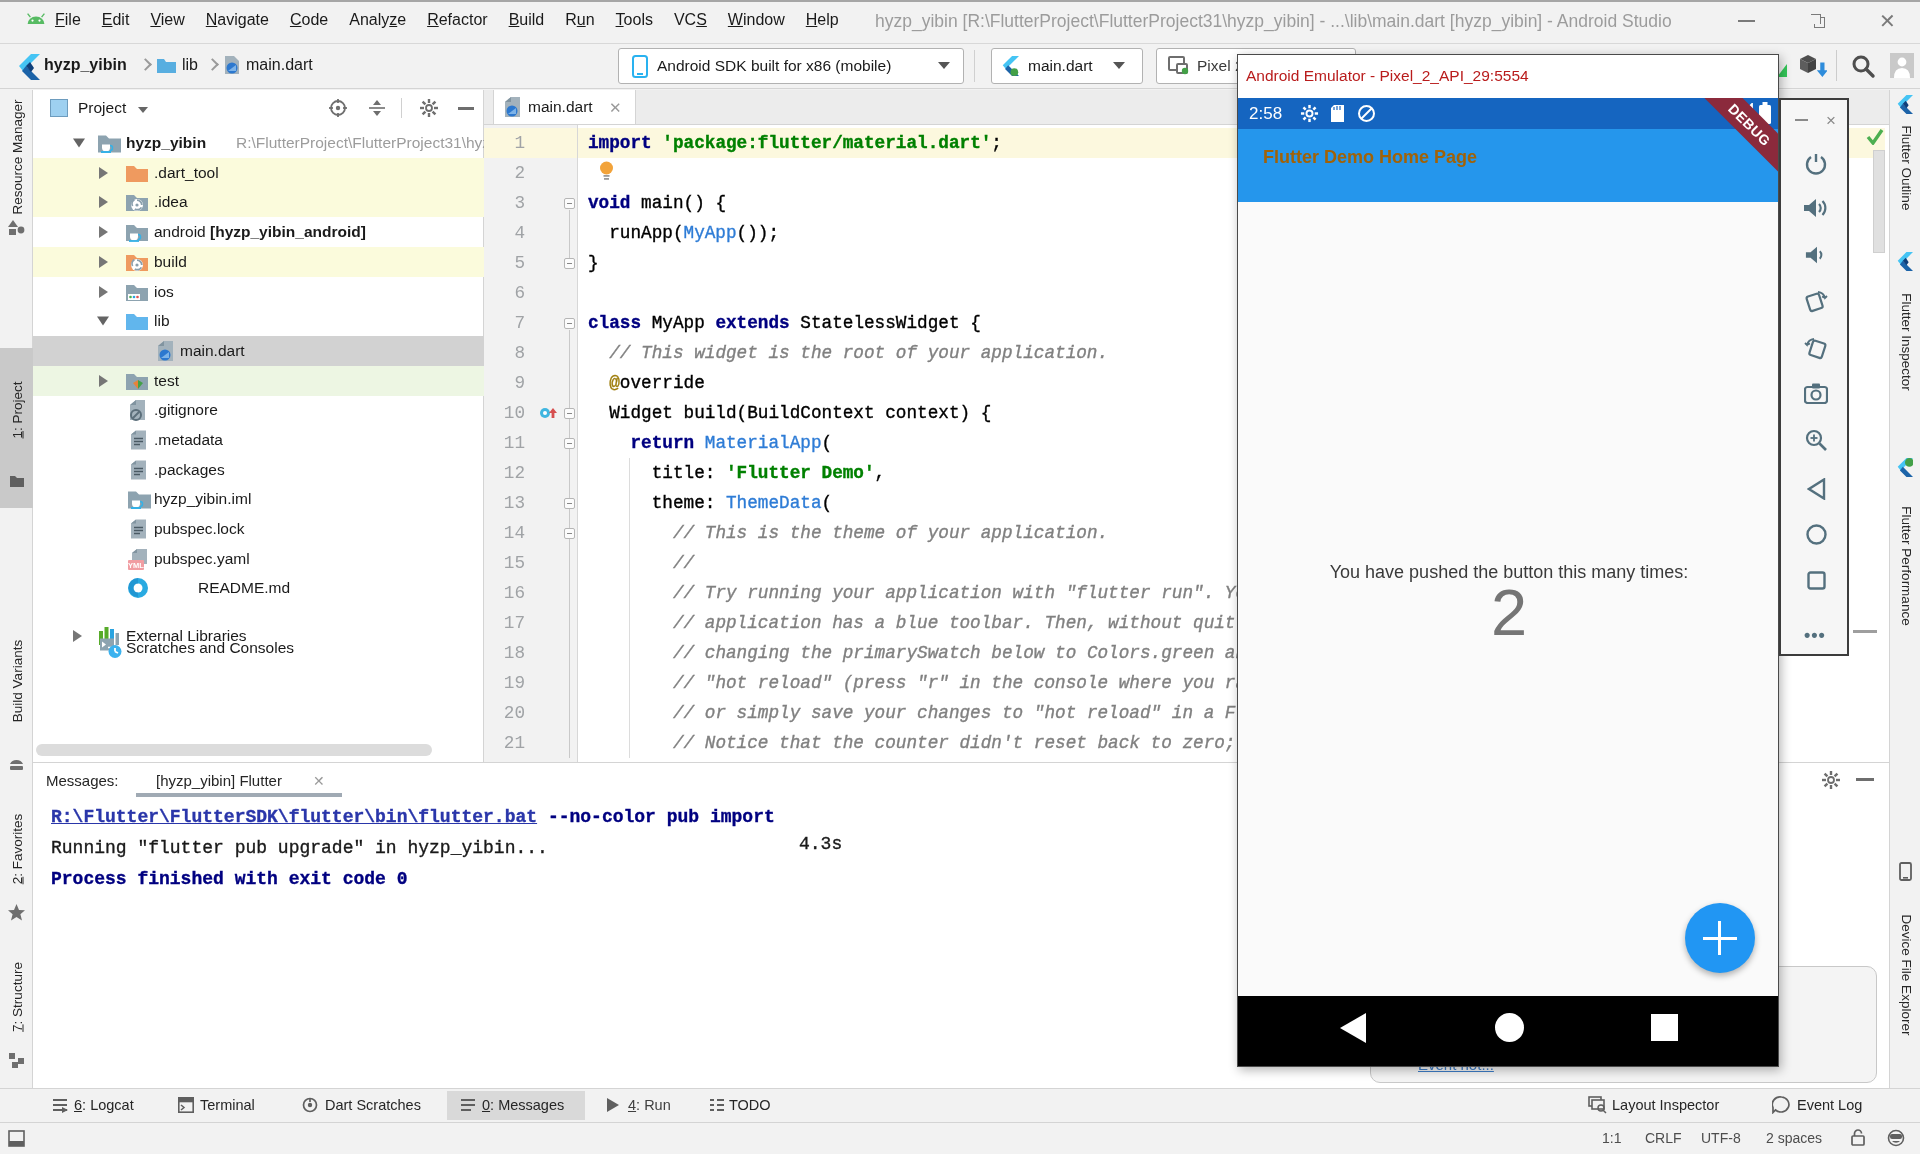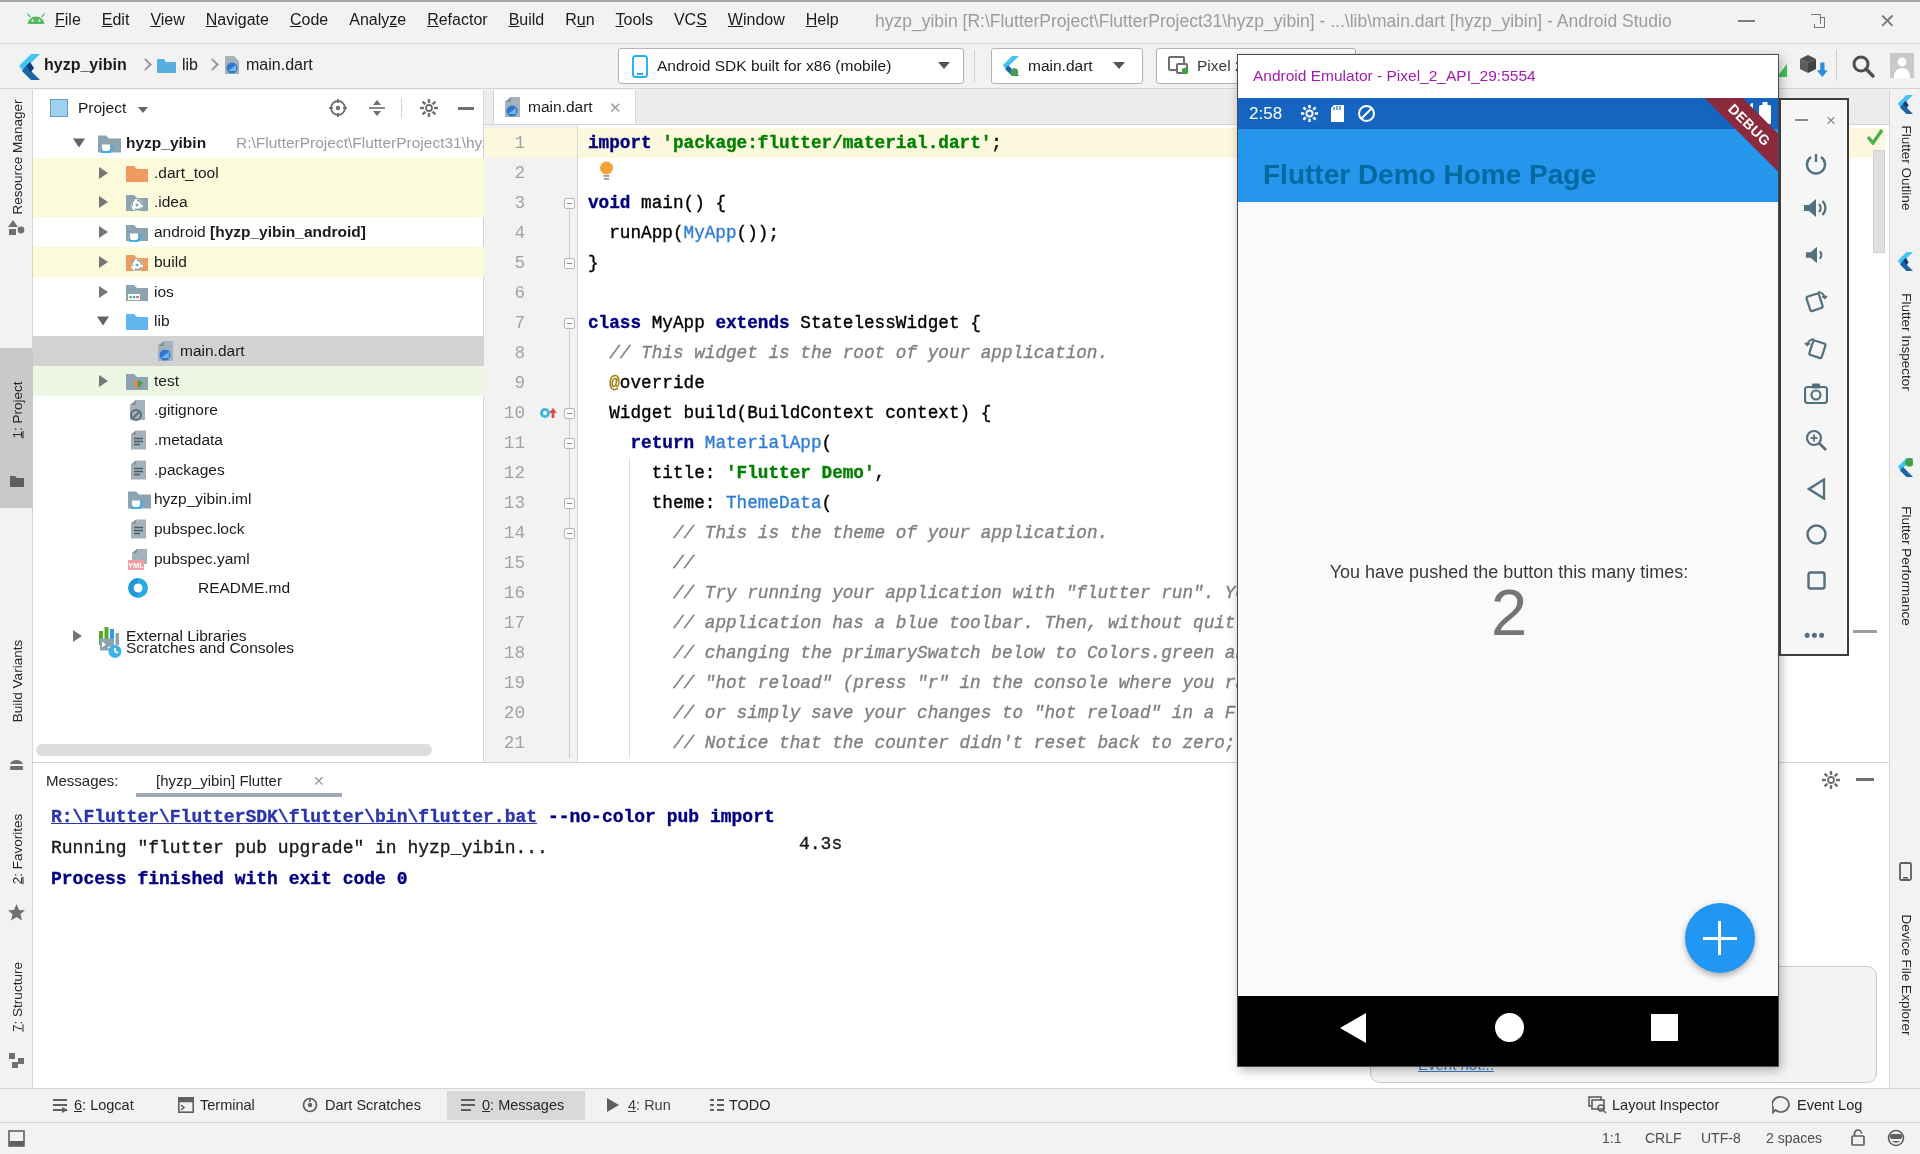--- a/index.html
+++ b/index.html
@@ -589,21 +589,21 @@
 <div class="vtxt vr" style="left:1906px;top:566px;z-index:3;">Flutter Performance</div>
 <svg class="a" style="left:1899px;top:862px;z-index:3;" width="13" height="19" viewBox="0 0 13 19">
     <rect x="1" y="1" width="11" height="17" rx="1.5" fill="none" stroke="#5f5f5f" stroke-width="1.8"></rect>
     <rect x="4" y="15" width="5" height="1.6" fill="#5f5f5f"></rect>
   </svg>
 <div class="vtxt vr" style="left:1906px;top:975px;z-index:3;">Device File Explorer</div>
 
 <div class="a" style="left:1237px;top:54px;width:542px;height:1013px;z-index:20;background:#fff;border:1px solid #4a4a4a;box-sizing:border-box;box-shadow:2px 3px 10px rgba(0,0,0,0.3);overflow:hidden;">
   
   <div class="a" style="left:0;top:0;width:542px;height:43px;background:#ffffff;"></div>
-  <div class="a" style="left:15px;top:12px;font-size:15.5px;color:#a21caf;">Android Emulator - Pixel_2_API_29:5554</div>
+  <div class="a" style="left:8px;top:12px;font-size:15.5px;color:#b91c1c;">Android Emulator - Pixel_2_API_29:5554</div>
   
   <div class="a" style="left:0;top:43px;width:542px;height:31px;background:#1565c0;"></div>
   <div class="a" style="left:11px;top:49px;font-size:17px;color:#fff;">2:58</div>
   <svg class="a" style="left:62px;top:49px;" width="19" height="19" viewBox="0 0 20 20">
       <circle cx="10" cy="10" r="3.2" fill="none" stroke="#fff" stroke-width="2"></circle>
       <g stroke="#fff" stroke-width="2.6">
         <line x1="10" y1="1" x2="10" y2="4.5"></line>
         <line x1="10" y1="15.5" x2="10" y2="19"></line>
         <line x1="1" y1="10" x2="4.5" y2="10"></line>
         <line x1="15.5" y1="10" x2="19" y2="10"></line>
@@ -634,21 +634,21 @@
   <svg class="a" style="left:519px;top:46px;" width="16" height="24" viewBox="0 0 16 24">
         <rect x="2" y="4" width="12" height="19" rx="1.5" fill="#fff"></rect>
         <rect x="5.5" y="1" width="5" height="3" fill="#fff"></rect>
       </svg>
   
   <div class="a" style="left:380px;top:43px;width:162px;height:130px;overflow:hidden;z-index:4;">
     <div class="a" style="left:47px;top:13px;width:170px;height:27px;background:#8b2a3c;transform:rotate(45deg);display:flex;align-items:center;justify-content:center;color:#fff;font-weight:bold;font-size:14px;letter-spacing:0.5px;">DEBUG</div>
   </div>
   
   <div class="a" style="left:0;top:74px;width:542px;height:73px;background:#2596ec;"></div>
-  <div class="a" style="left:25px;top:104px;font-size:28px;font-weight:bold;color:#0369a1;">Flutter Demo Home Page</div>
+  <div class="a" style="left:25px;top:92px;font-size:18px;font-weight:bold;color:#a16207;">Flutter Demo Home Page</div>
   
   <div class="a" style="left:0;top:147px;width:542px;height:794px;background:#fafafa;"></div>
   <div class="a" style="left:0;top:507px;width:542px;text-align:center;font-size:18px;color:#3a3a3a;">You have pushed the button this many times:</div>
   <div class="a" style="left:0;top:525px;width:542px;text-align:center;font-size:65px;line-height:1.0;color:#757575;">2</div>
   
   <div class="a" style="left:447px;top:848px;width:70px;height:70px;border-radius:50%;background:#2196f3;box-shadow:0 3px 6px rgba(0,0,0,0.3);"></div>
   <div class="a" style="left:480px;top:866px;width:3px;height:34px;background:#fff;"></div>
   <div class="a" style="left:464.5px;top:881.5px;width:34px;height:3px;background:#fff;"></div>
   
   <div class="a" style="left:0;top:941px;width:542px;height:72px;background:#000;"></div>

